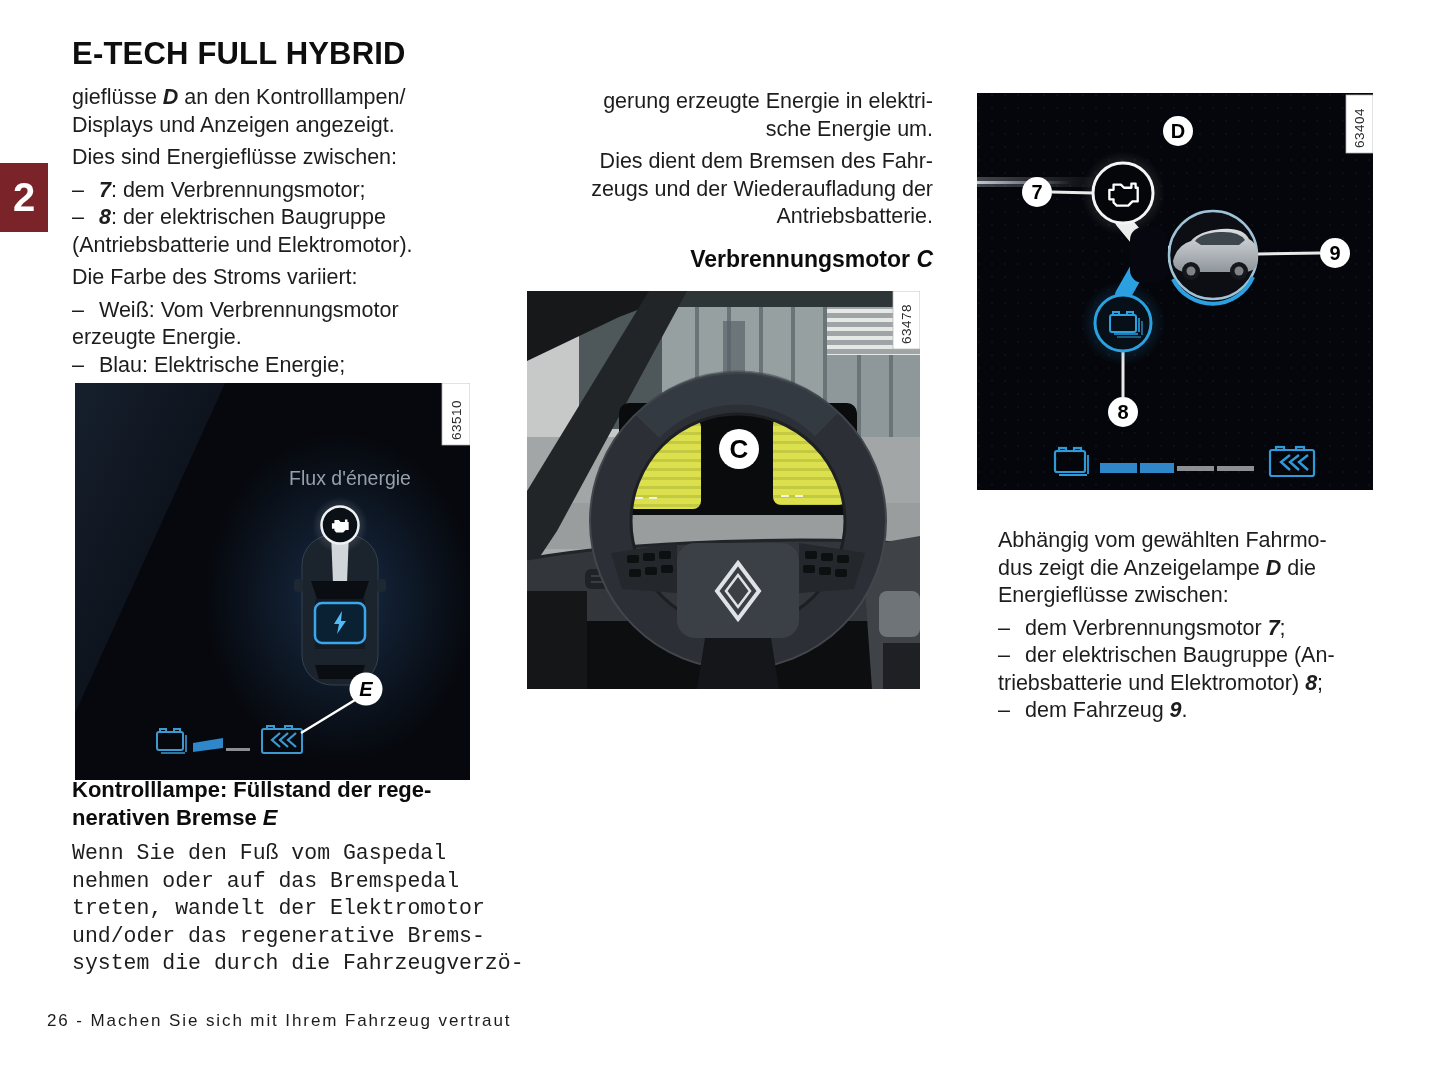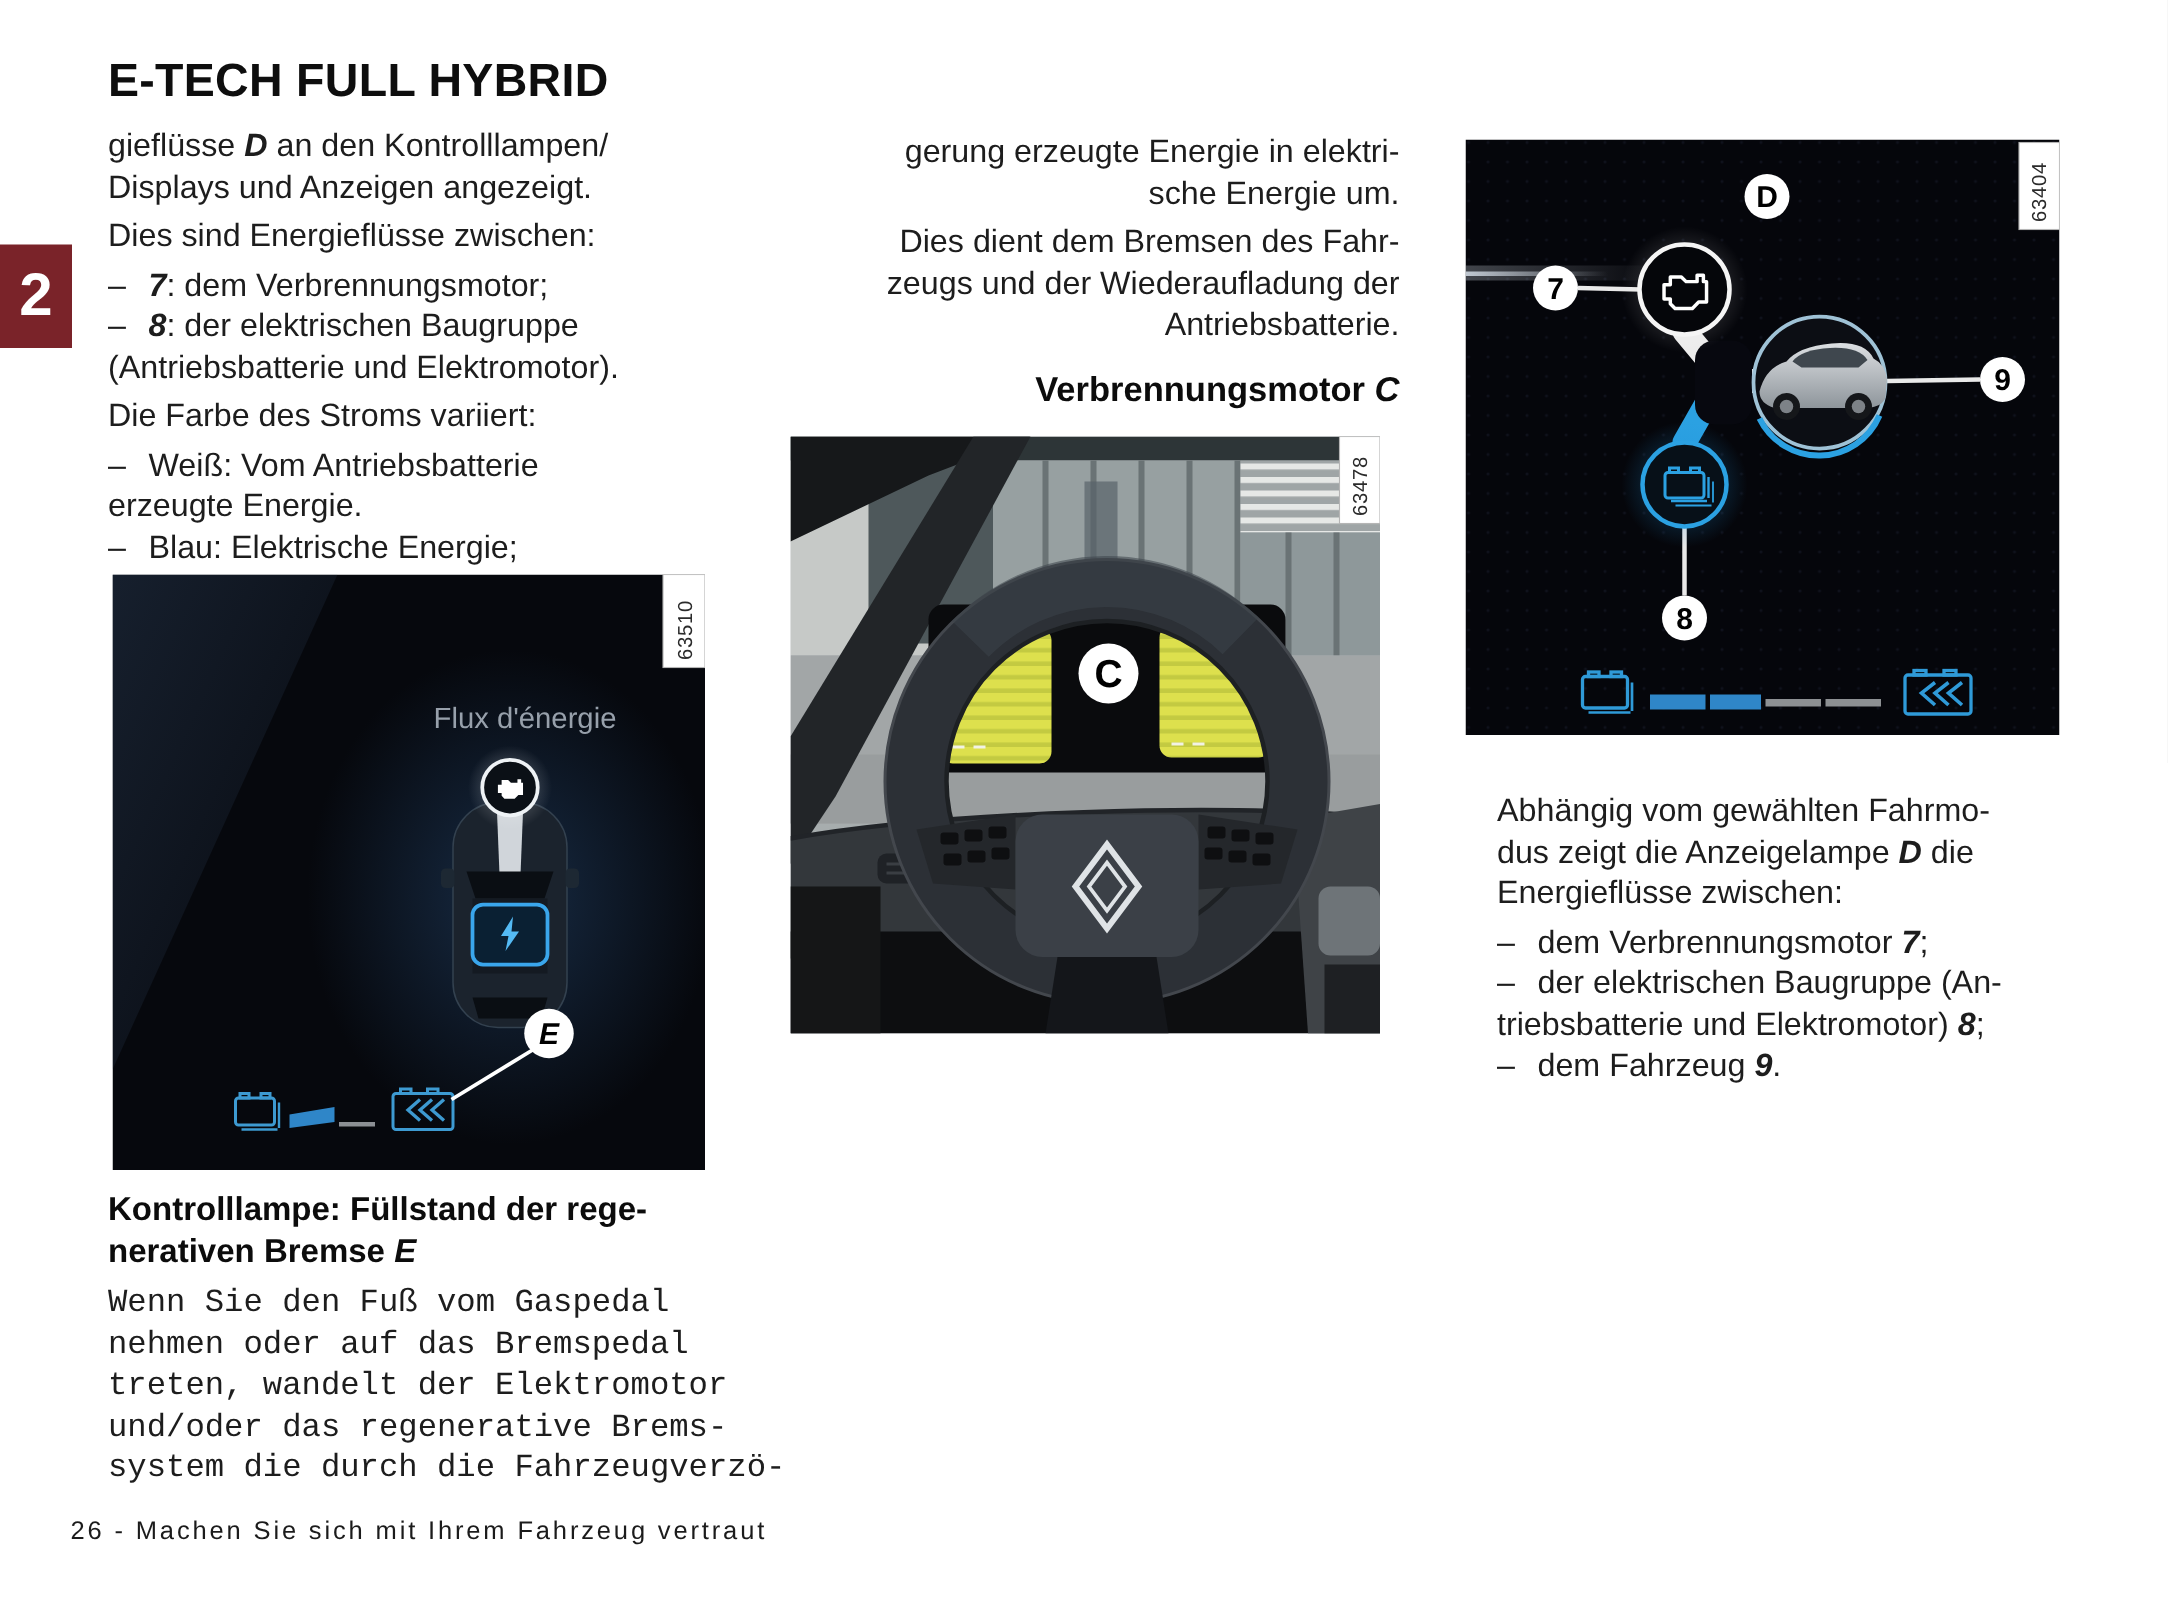--- a/index.html
+++ b/index.html
@@ -7,21 +7,21 @@
         font-family:"Liberation Sans",sans-serif;color:#1d1d1d;padding-left:45px;}
   .title{position:absolute;left:72px;top:36px;font-size:31px;font-weight:800;
          letter-spacing:.2px;color:#0e0e0e;white-space:nowrap;}
   .chapter-tab{position:absolute;left:0;top:163px;width:48px;height:69px;background:#7a2329;
          color:#fff;display:flex;align-items:center;justify-content:center;
          font-size:40px;font-weight:700;}
   .col{position:absolute;font-size:21.5px;line-height:27.5px;}
   .c1{left:72px;top:84px;width:412px;}
   .c2{left:527px;top:88px;width:406px;text-align:right;}
   .c3{left:977px;top:527px;width:425px;margin-left:21px;}
-  .bottomblk{left:72px;top:792px;width:430px;}
+  .bottomblk{left:72px;top:776px;width:430px;}
   .tline{white-space:nowrap;}
   .gap{margin-top:5px;}
   .dash{display:inline-block;width:27px;}
   .ref{font-weight:700;font-style:italic;}
   .subhead{font-size:23px;font-weight:800;margin-top:15px;color:#0c0c0c;}
   .bhead{font-size:22px;font-weight:800;line-height:28px;color:#0c0c0c;}
   .bbody{margin-top:8px;font-family:Liberation Mono, monospace;}
   .footer{position:absolute;left:47px;top:1011px;font-size:17px;letter-spacing:1.9px;
           color:#1b1b1b;white-space:nowrap;}
   .fig{position:absolute;}
@@ -36,21 +36,21 @@
   <div class="chapter-tab">2</div>
 
   <div class="col c1">
     <div class="tline"><span>gieflüsse </span><span class="ref">D</span><span> an den Kontrolllampen/</span></div>
     <div class="tline">Displays und Anzeigen angezeigt.</div>
     <div class="tline gap">Dies sind Energieflüsse zwischen:</div>
     <div class="tline gap"><span class="dash">–</span><span class="ref">7</span><span>: dem Verbrennungsmotor;</span></div>
     <div class="tline"><span class="dash">–</span><span class="ref">8</span><span>: der elektrischen Baugruppe</span></div>
     <div class="tline">(Antriebsbatterie und Elektromotor).</div>
     <div class="tline gap">Die Farbe des Stroms variiert:</div>
-    <div class="tline gap"><span class="dash">–</span><span>Weiß: Vom Antriebsbatterie</span></div>
+    <div class="tline gap"><span class="dash">–</span><span>Weiß: Vom Verbrennungsmotor</span></div>
     <div class="tline">erzeugte Energie.</div>
     <div class="tline"><span class="dash">–</span><span>Blau: Elektrische Energie;</span></div>
   </div>
 
   <div class="col c2">
     <div class="tline">gerung erzeugte Energie in elektri-</div>
     <div class="tline">sche Energie um.</div>
     <div class="tline gap">Dies dient dem Bremsen des Fahr-</div>
     <div class="tline">zeugs und der Wiederaufladung der</div>
     <div class="tline">Antriebsbatterie.</div>

